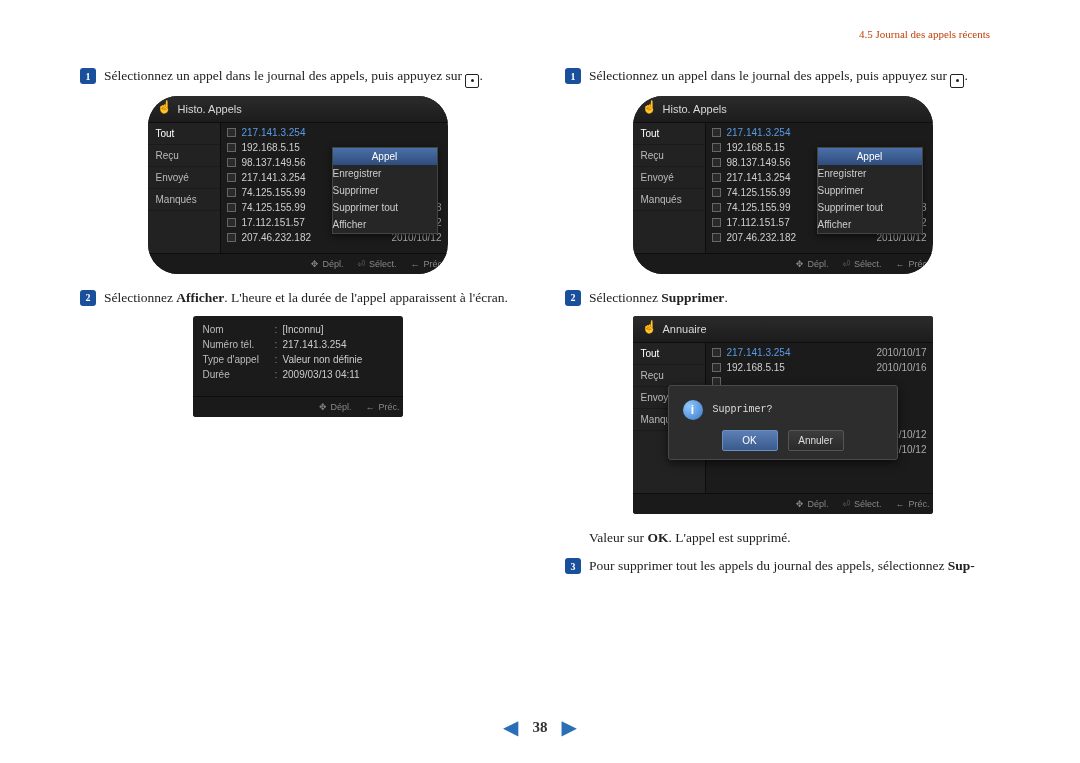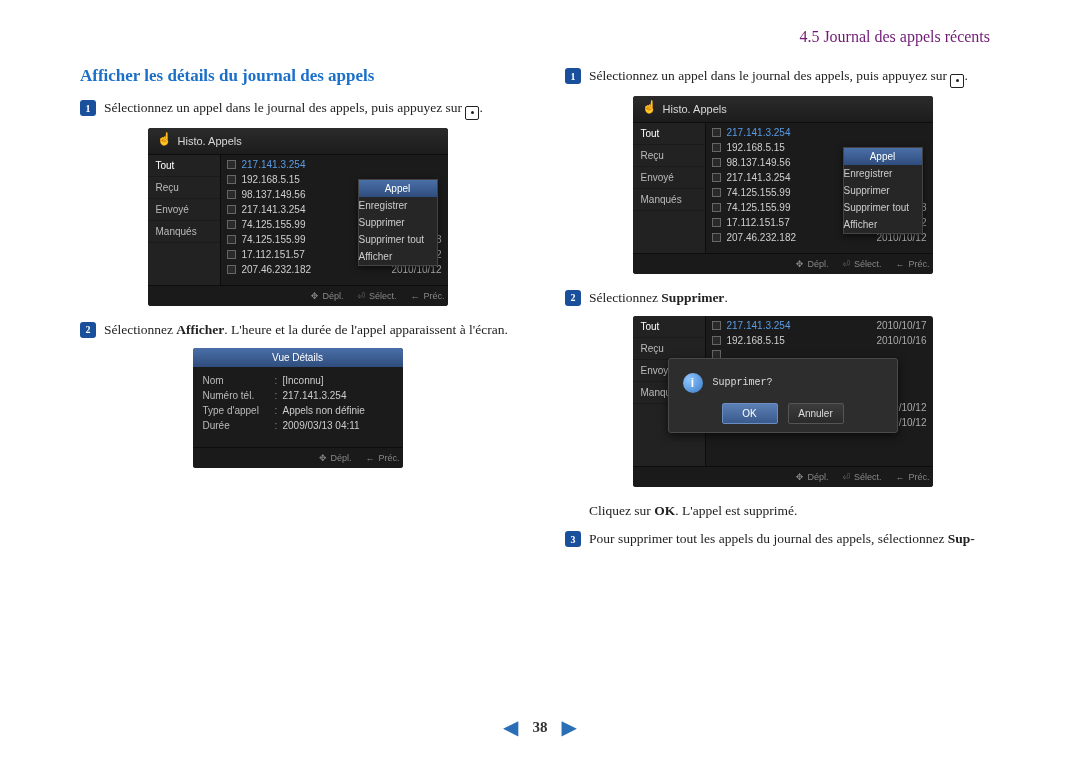--- a/index.html
+++ b/index.html
@@ -9,22 +9,22 @@
     background: #fff;
     font-family: "Palatino Linotype", "Book Antiqua", Palatino, Georgia, serif;
     color: #222;
     position: relative;
     padding: 28px 80px 0 80px;
   }
   .header-right {
     position: absolute;
     top: 28px;
     right: 90px;
-    font-size: 16px;
-    color: #701a75;
+    font-size: 11px;
+    color: #c2410c;
   }
   .columns {
     display: flex;
     gap: 50px;
     margin-top: 38px;
   }
   .col { flex: 1; min-width: 0; }
   .section-title {
     color: #1a6fc9;
     font-size: 17px;
@@ -76,21 +76,21 @@
   
   .ui {
     background: #1b1b1b;
     color: #cfcfcf;
     font-family: Arial, Helvetica, sans-serif;
     font-size: 10px;
     border-radius: 3px;
     overflow: hidden;
     margin: 6px auto 14px auto;
   }
-  .ui-histo { width: 300px; }
+  .ui-histo { width: 300px; border-radius: 30px; }
   .ui-details { width: 210px; }
   .ui-delete { width: 300px; }
 
   .ui-titlebar {
     display: flex;
     align-items: center;
     gap: 6px;
     padding: 6px 10px;
     background: linear-gradient(#2b2b2b,#1c1c1c);
     border-bottom: 1px solid #0d0d0d;
@@ -148,21 +148,21 @@
   }
   .ui-footer span::before { margin-right: 4px; }
   .ft-depl::before { content: "✥"; }
   .ft-sel::before { content: "⏎"; color:#666; }
   .ft-prec::before { content: "←"; }
 
   .popup {
     position: absolute;
     right: 10px;
     top: 24px;
-    width: 80px;
+    width: 106px;
     background: #262626;
     border: 1px solid #444;
     box-shadow: 0 2px 6px rgba(0,0,0,0.6);
   }
   .popup-title {
     background: linear-gradient(#4a6fa8,#2f4d7d);
     color: #fff;
     text-align: center;
     padding: 3px 0;
     font-size: 10px;
@@ -243,21 +243,20 @@
   .pager .num { color: #333; font-weight: bold; text-align: right; }
 </style>
 </head>
 <body>
 
 <div class="header-right">4.5 Journal des appels récents</div>
 
 <div class="columns">
 
   <div class="col">
-    <div class="section-title">Afficher les détails du journal des appels</div>
 
     <div class="step">
       <span class="numbox">1</span>
       <div class="step-body">
         <span>Sélectionnez un appel dans le journal des appels, puis appuyez sur </span>
         <span class="enter-key">
             <span class="dot"></span>
           </span><span>.</span>
       </div>
     </div>
@@ -332,36 +331,35 @@
     </div>
 
     <div class="step">
       <span class="numbox">2</span>
       <div class="step-body">
         <span>Sélectionnez </span><b>Afficher</b><span>. L'heure et la durée de l'appel apparaissent à l'écran.</span>
       </div>
     </div>
 
     <div class="ui ui-details">
-      <div class="details-title">Vue Détails</div>
       <div class="details-body">
         <div class="details-row">
             <span class="k">Nom</span>
             <span class="c">:</span>
             <span class="v">[Inconnu]</span>
           </div>
         <div class="details-row">
             <span class="k">Numéro tél.</span>
             <span class="c">:</span>
             <span class="v">217.141.3.254</span>
           </div>
         <div class="details-row">
             <span class="k">Type d'appel</span>
             <span class="c">:</span>
-            <span class="v">Appels non définie</span>
+            <span class="v">Valeur non définie</span>
           </div>
         <div class="details-row">
             <span class="k">Durée</span>
             <span class="c">:</span>
             <span class="v">2009/03/13  04:11</span>
           </div>
       </div>
       <div class="ui-footer">
         <span class="ft-depl">Dépl.</span>
         <span class="ft-prec">Préc.</span>
@@ -451,20 +449,24 @@
     </div>
 
     <div class="step">
       <span class="numbox">2</span>
       <div class="step-body">
         <span>Sélectionnez </span><b>Supprimer</b><span>.</span>
       </div>
     </div>
 
     <div class="ui ui-delete">
+      <div class="ui-titlebar">
+        <span class="hand"></span>
+        <span>Annuaire</span>
+      </div>
       <div class="ui-body">
         <div class="ui-side">
           <div class="active">Tout</div>
           <div>Reçu</div>
           <div>Envoyé</div>
           <div>Manqués</div>
         </div>
         <div class="ui-list">
           <div class="ui-row">
               <span class="ck"></span>
@@ -519,21 +521,21 @@
         </div>
       </div>
       <div class="ui-footer">
         <span class="ft-depl">Dépl.</span>
         <span class="ft-sel">Sélect.</span>
         <span class="ft-prec">Préc.</span>
       </div>
     </div>
 
     <div class="plain-text">
-      <span>Cliquez sur </span><b>OK</b><span>. L'appel est supprimé.</span>
+      <span>Valeur sur </span><b>OK</b><span>. L'appel est supprimé.</span>
     </div>
 
     <div class="step">
       <span class="numbox">3</span>
       <div class="step-body">
         <span>Pour supprimer tout les appels du journal des appels, sélectionnez </span><b>Sup-</b>
       </div>
     </div>
   </div>
 </div>

